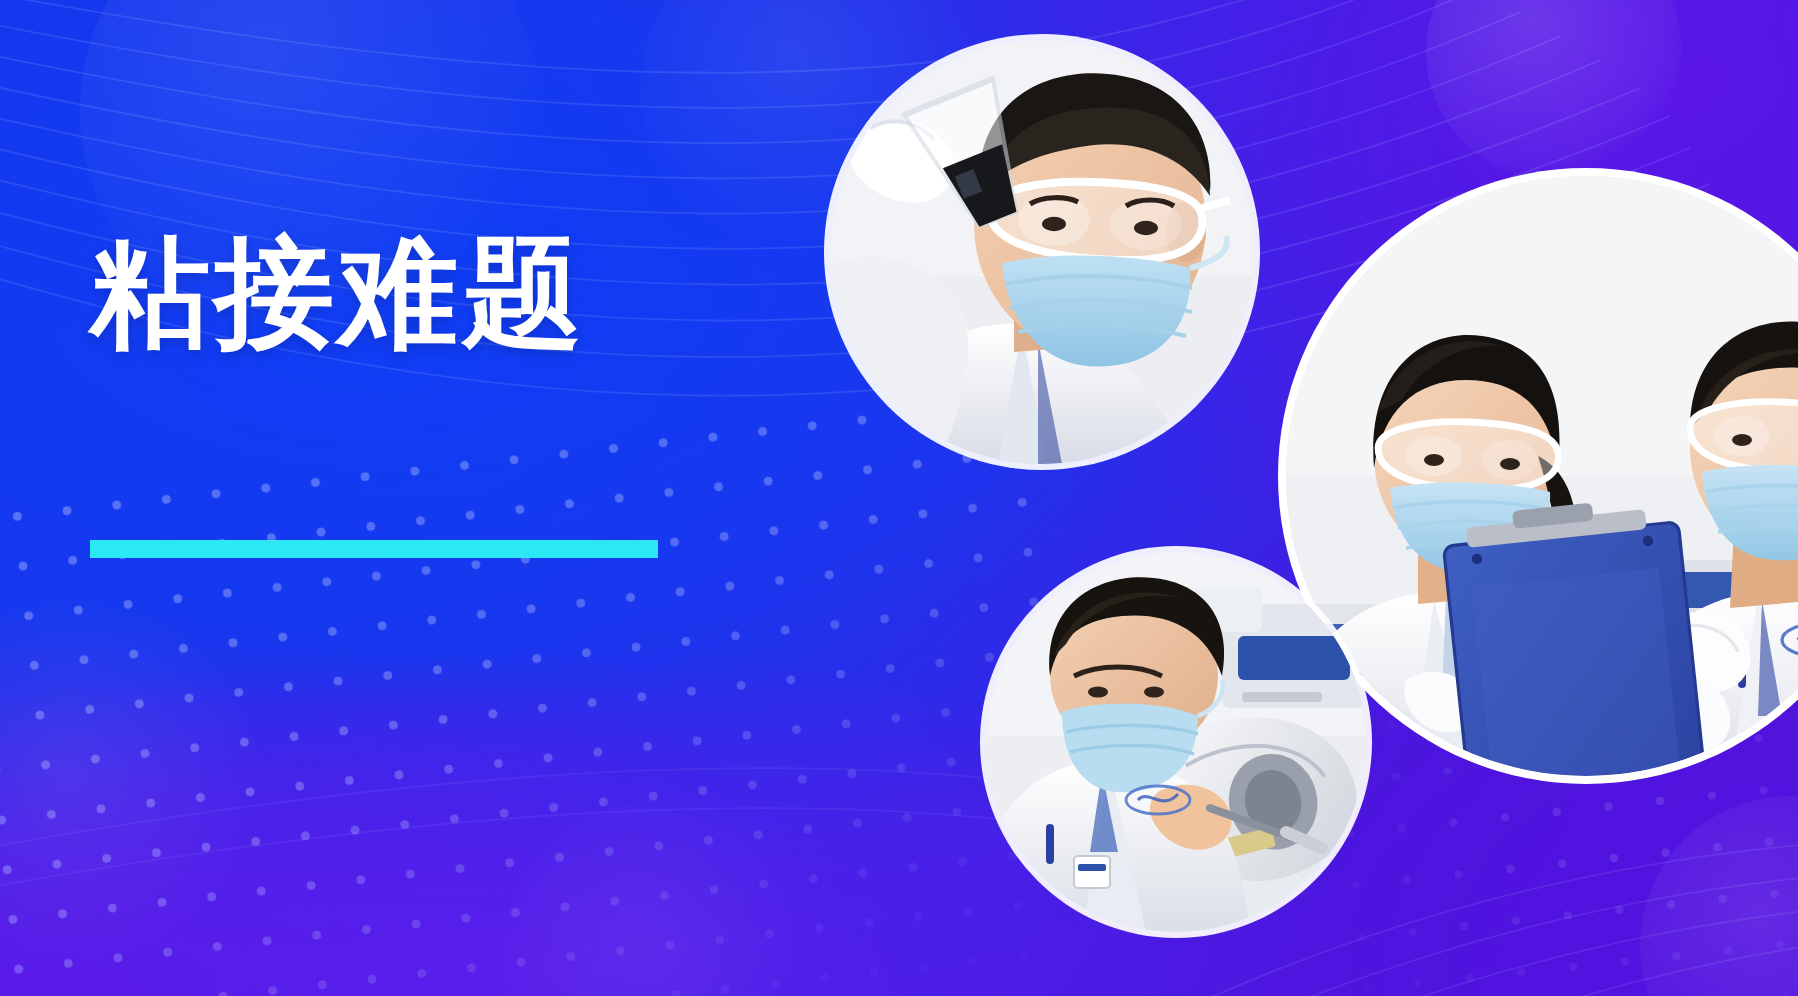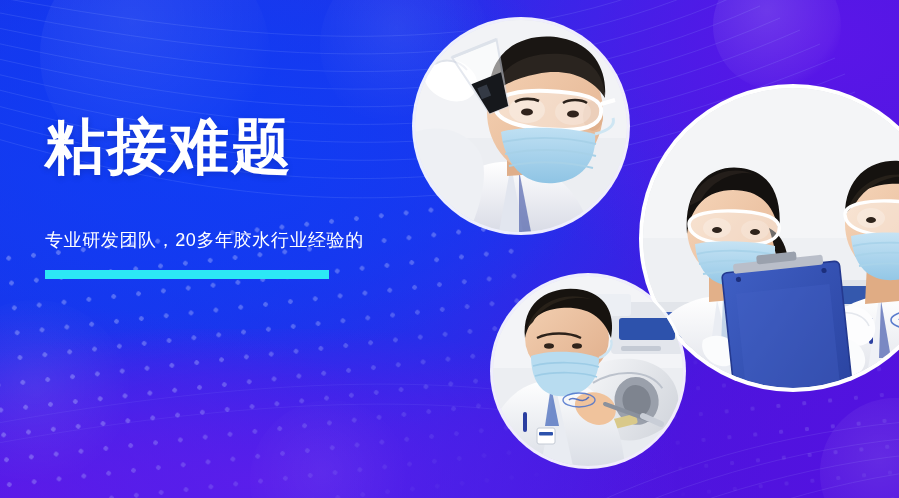--- a/index.html
+++ b/index.html
@@ -462,17 +462,16 @@
 
         <rect x="30" y="136" width="4" height="20" rx="2" fill="#2b3fa0"></rect>
       </g>
     </svg>
   </div>
 
   <div class="text-col">
     <h1 class="headline">粘接难题</h1>
     <div class="underline-bar" style="background: rgb(44, 232, 245);"></div>
     <div class="sub-wrap">
-      <p class="subtitle">专业研发团队，20多年胶水行业经验的</p>
     </div>
   </div>
 
 </div>
 
 </body></html>

